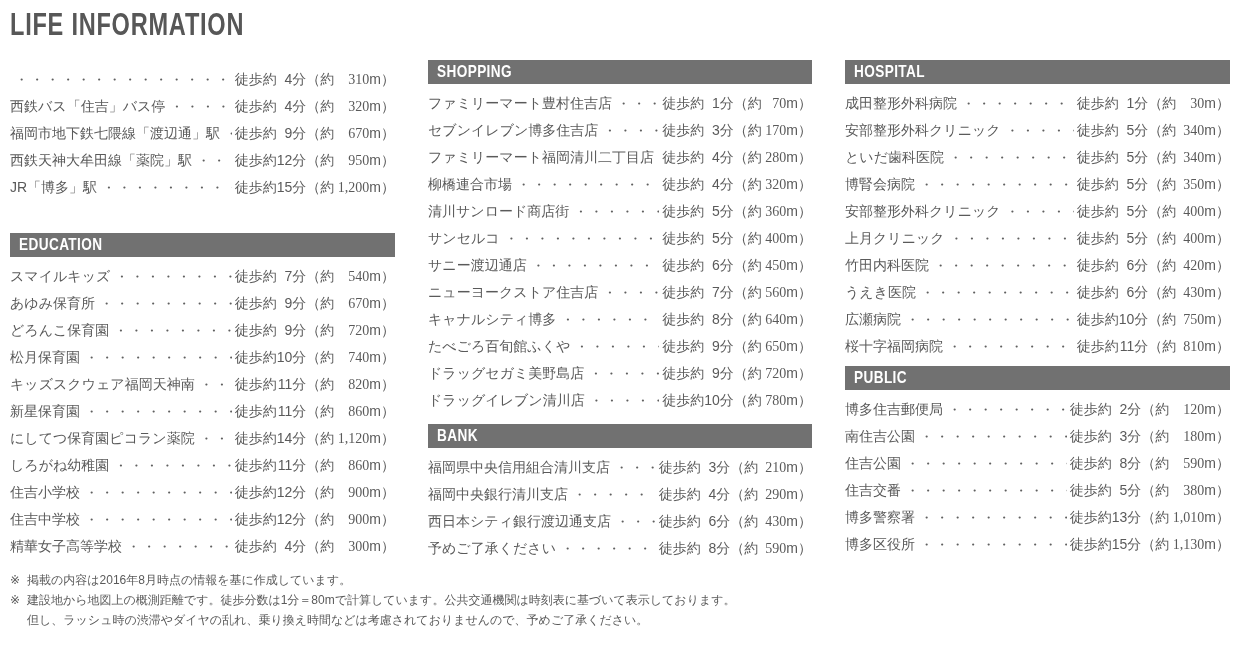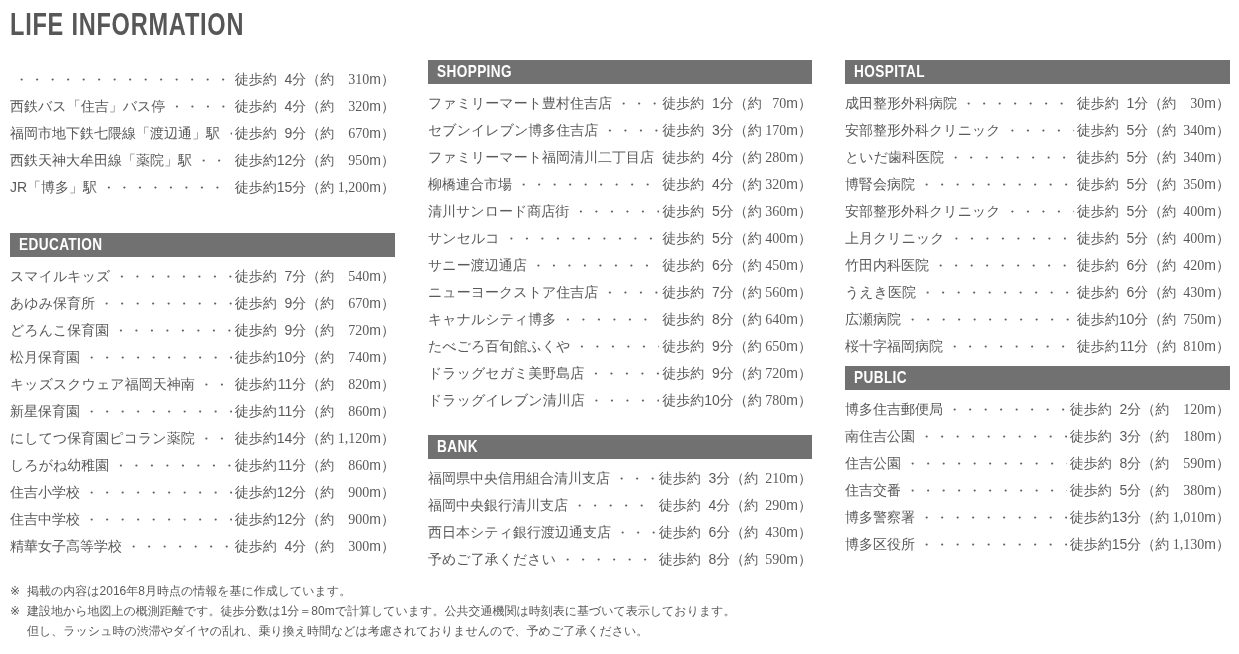--- a/index.html
+++ b/index.html
@@ -31,21 +31,21 @@
     flex:1;min-width:0;overflow:hidden;white-space:nowrap;
     font-size:13px;letter-spacing:2.5px;padding-left:5px;margin-right:3px;color:#5f5f5f;
   }
   .val{flex:none;white-space:pre;display:inline-flex;align-items:baseline;}
   .min{display:inline-block;width:2ch;text-align:right;}
   .dist{display:inline-block;text-align:right;font-family:Liberation Serif, serif;}
   .sec-access .dist,.sec-education .dist,.sec-public .dist{width:5ch;}
   .sec-shopping .dist{width:3.5ch;}
   .sec-bank .dist,.sec-hospital .dist{width:4ch;}
   .mt-education{margin-top:32px;}
-  .mt-bank{margin-top:21px;}
+  .mt-bank{margin-top:10px;}
   .mt-public{margin-top:6px;}
   .notes{margin:8px 0 0 10px;font-size:12px;line-height:20px;color:#5a5a5a;}
   .note{display:flex;}
   .note .mk{flex:none;width:17px;}
 </style>
 </head>
 <body>
 
 <h1 class="page-title">LIFE INFORMATION</h1>
 

